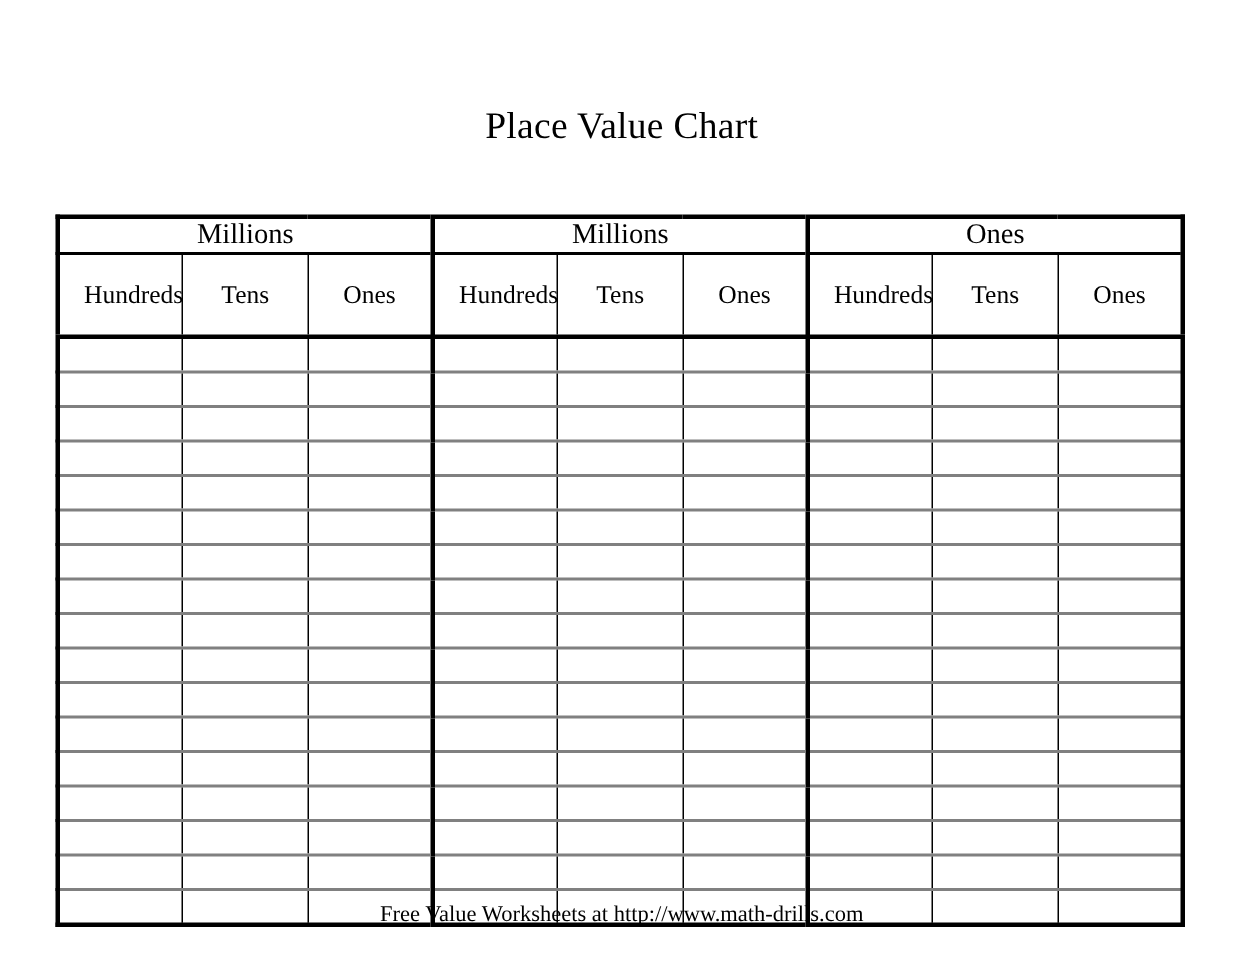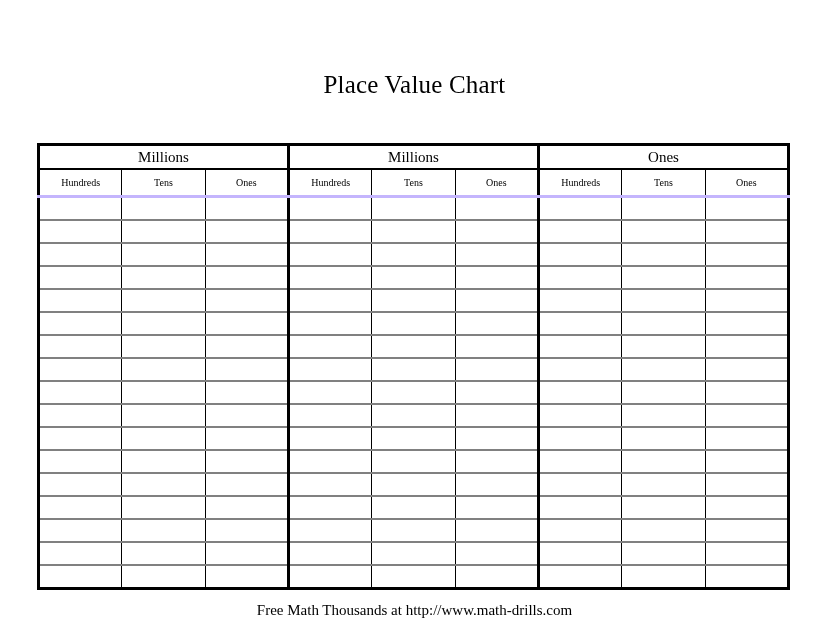--- a/index.html
+++ b/index.html
@@ -54,35 +54,35 @@
   }
 
   table.pv col.c { width: 83.333px; }
 
   
   tr.group-row td {
     height: 22px;
     line-height: 22px;
     text-align: center;
     vertical-align: middle;
-    font-size: 15px;
+    font-size: 19px;
     border-bottom: 2px solid #000;
     padding: 0;
   }
 
   
   tr.sub-row td {
     height: 21px;
     line-height: 21px;
     text-align: center;
     vertical-align: middle;
-    font-size: 10px;
-    border-bottom: 3px solid #c4b5fd;
+    font-size: 17px;
+    border-bottom: 3px solid #000000;
     border-right: 1.5px solid #000;
-    padding: 2px;
+    padding: 16px;
   }
 
   
   tr.data-row td {
     height: 21px;
     padding: 0;
     border-bottom: 2px solid #808080;
     border-right: 1.5px solid #000;
   }
   tr.data-row:last-child td {
@@ -334,15 +334,15 @@
             <td></td>
             <td class="group-end"></td>
             <td></td>
             <td></td>
             <td class="last-col"></td>
           </tr>
         </tbody>
     </table>
   </div>
 
-  <div class="footer">Free Math Thousands at http://www.math-drills.com</div>
+  <div class="footer">Free Value Worksheets at http://www.math-drills.com</div>
 
 </div>
 
 </body></html>

